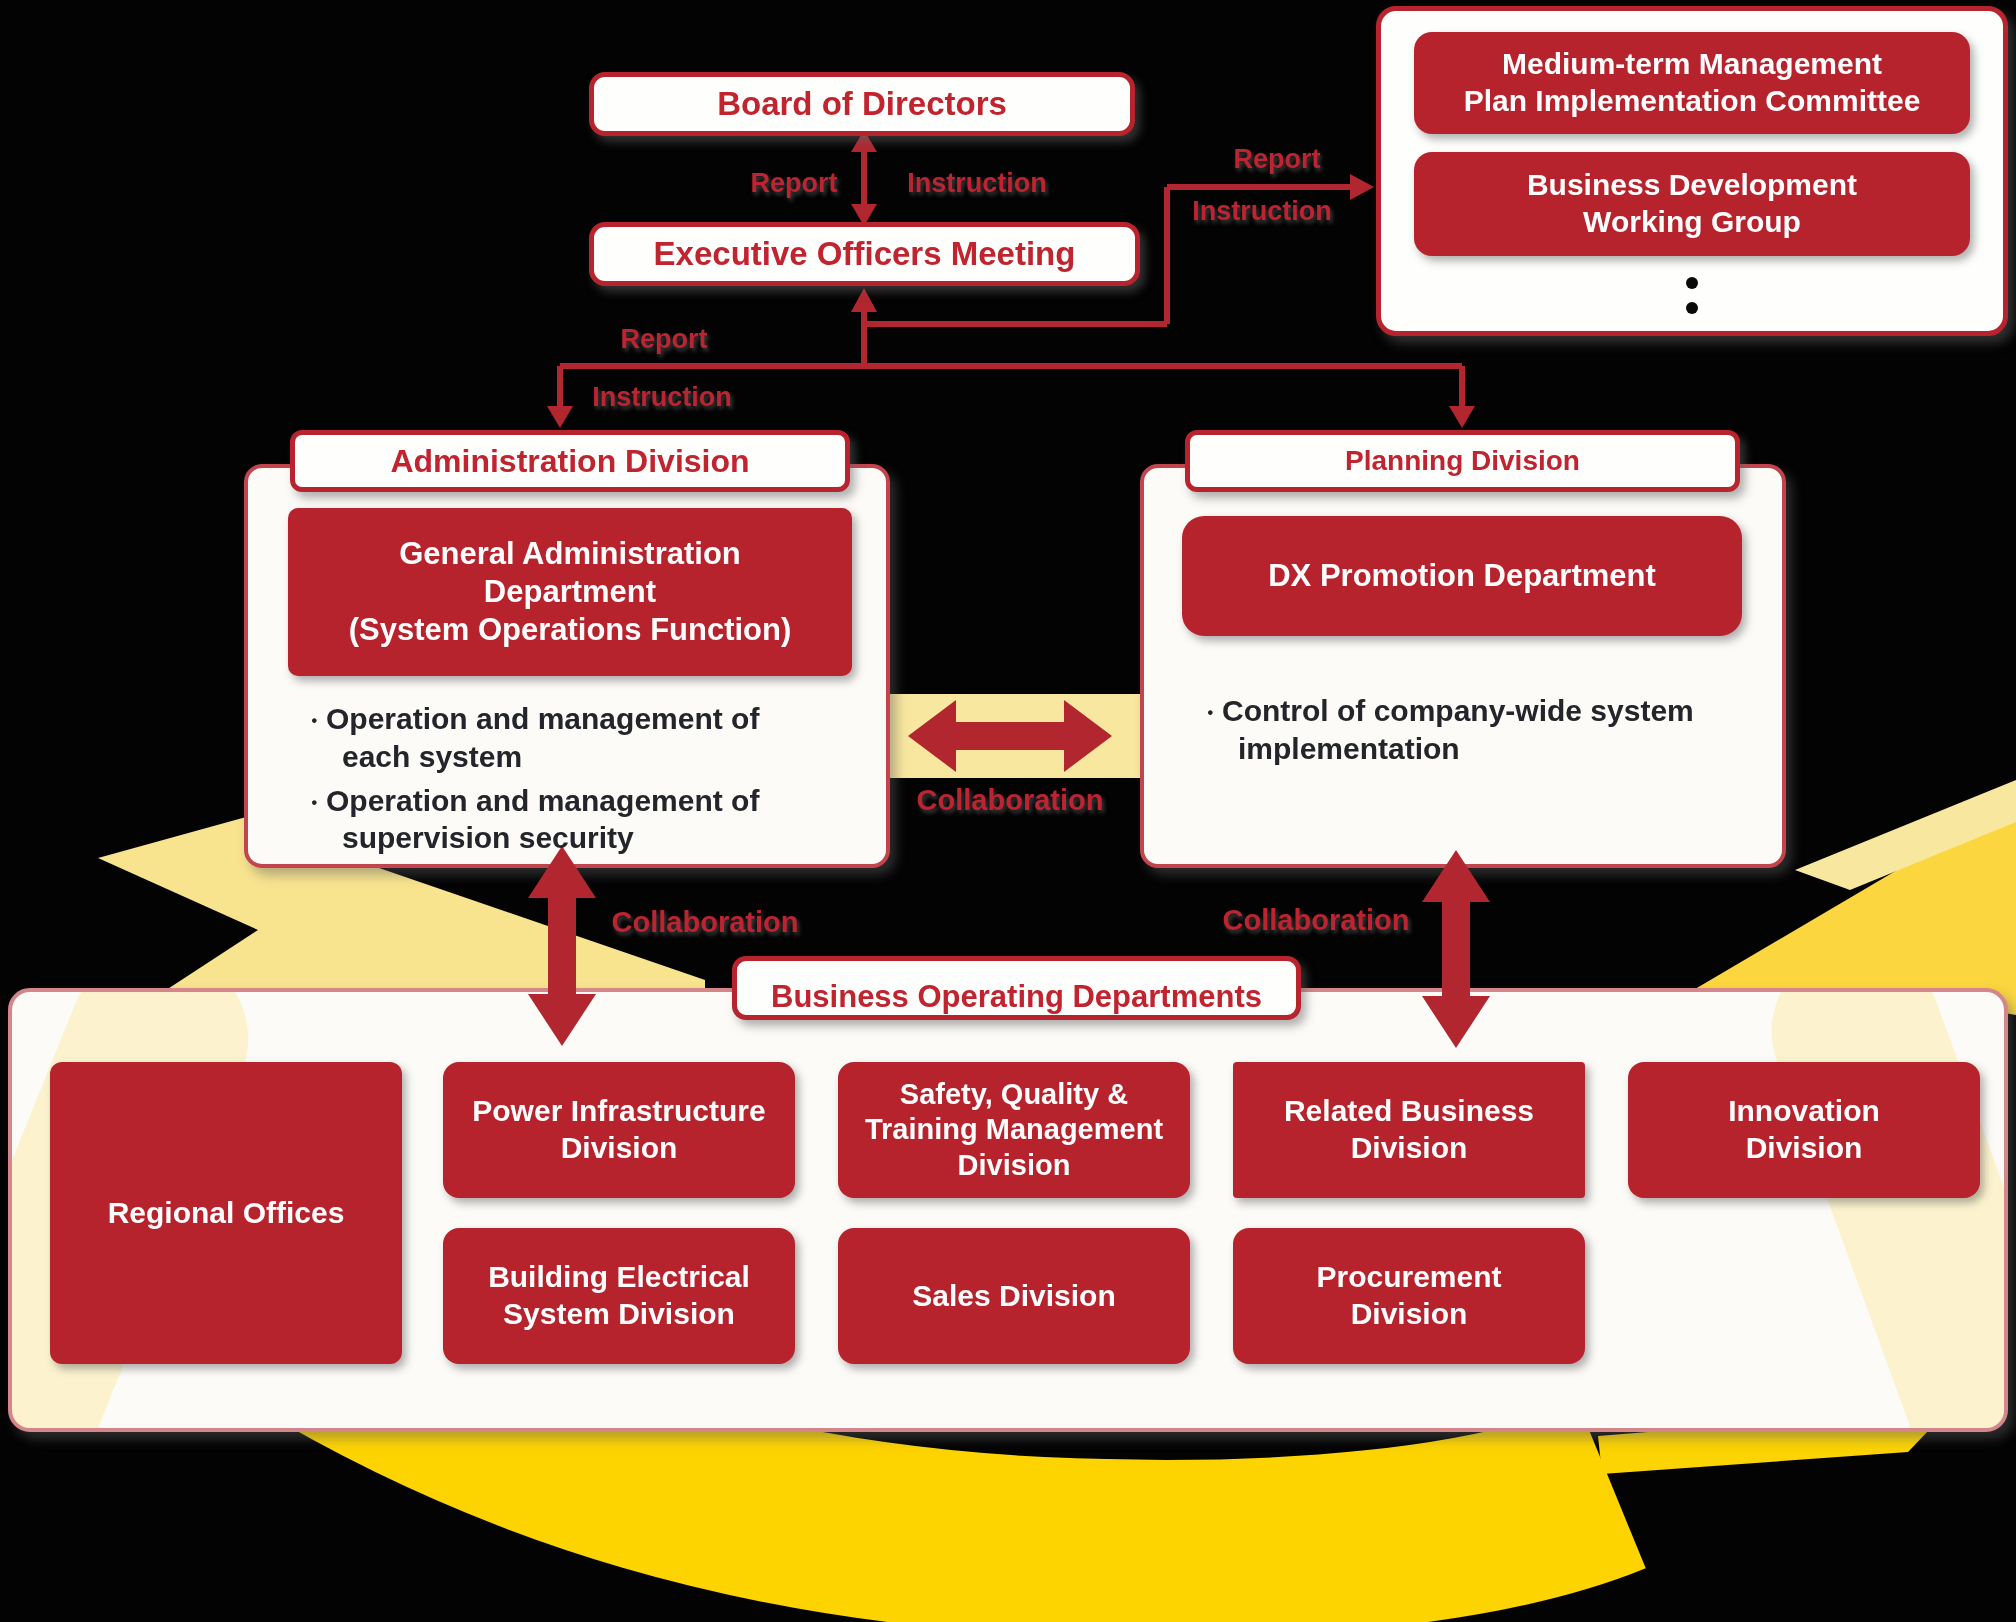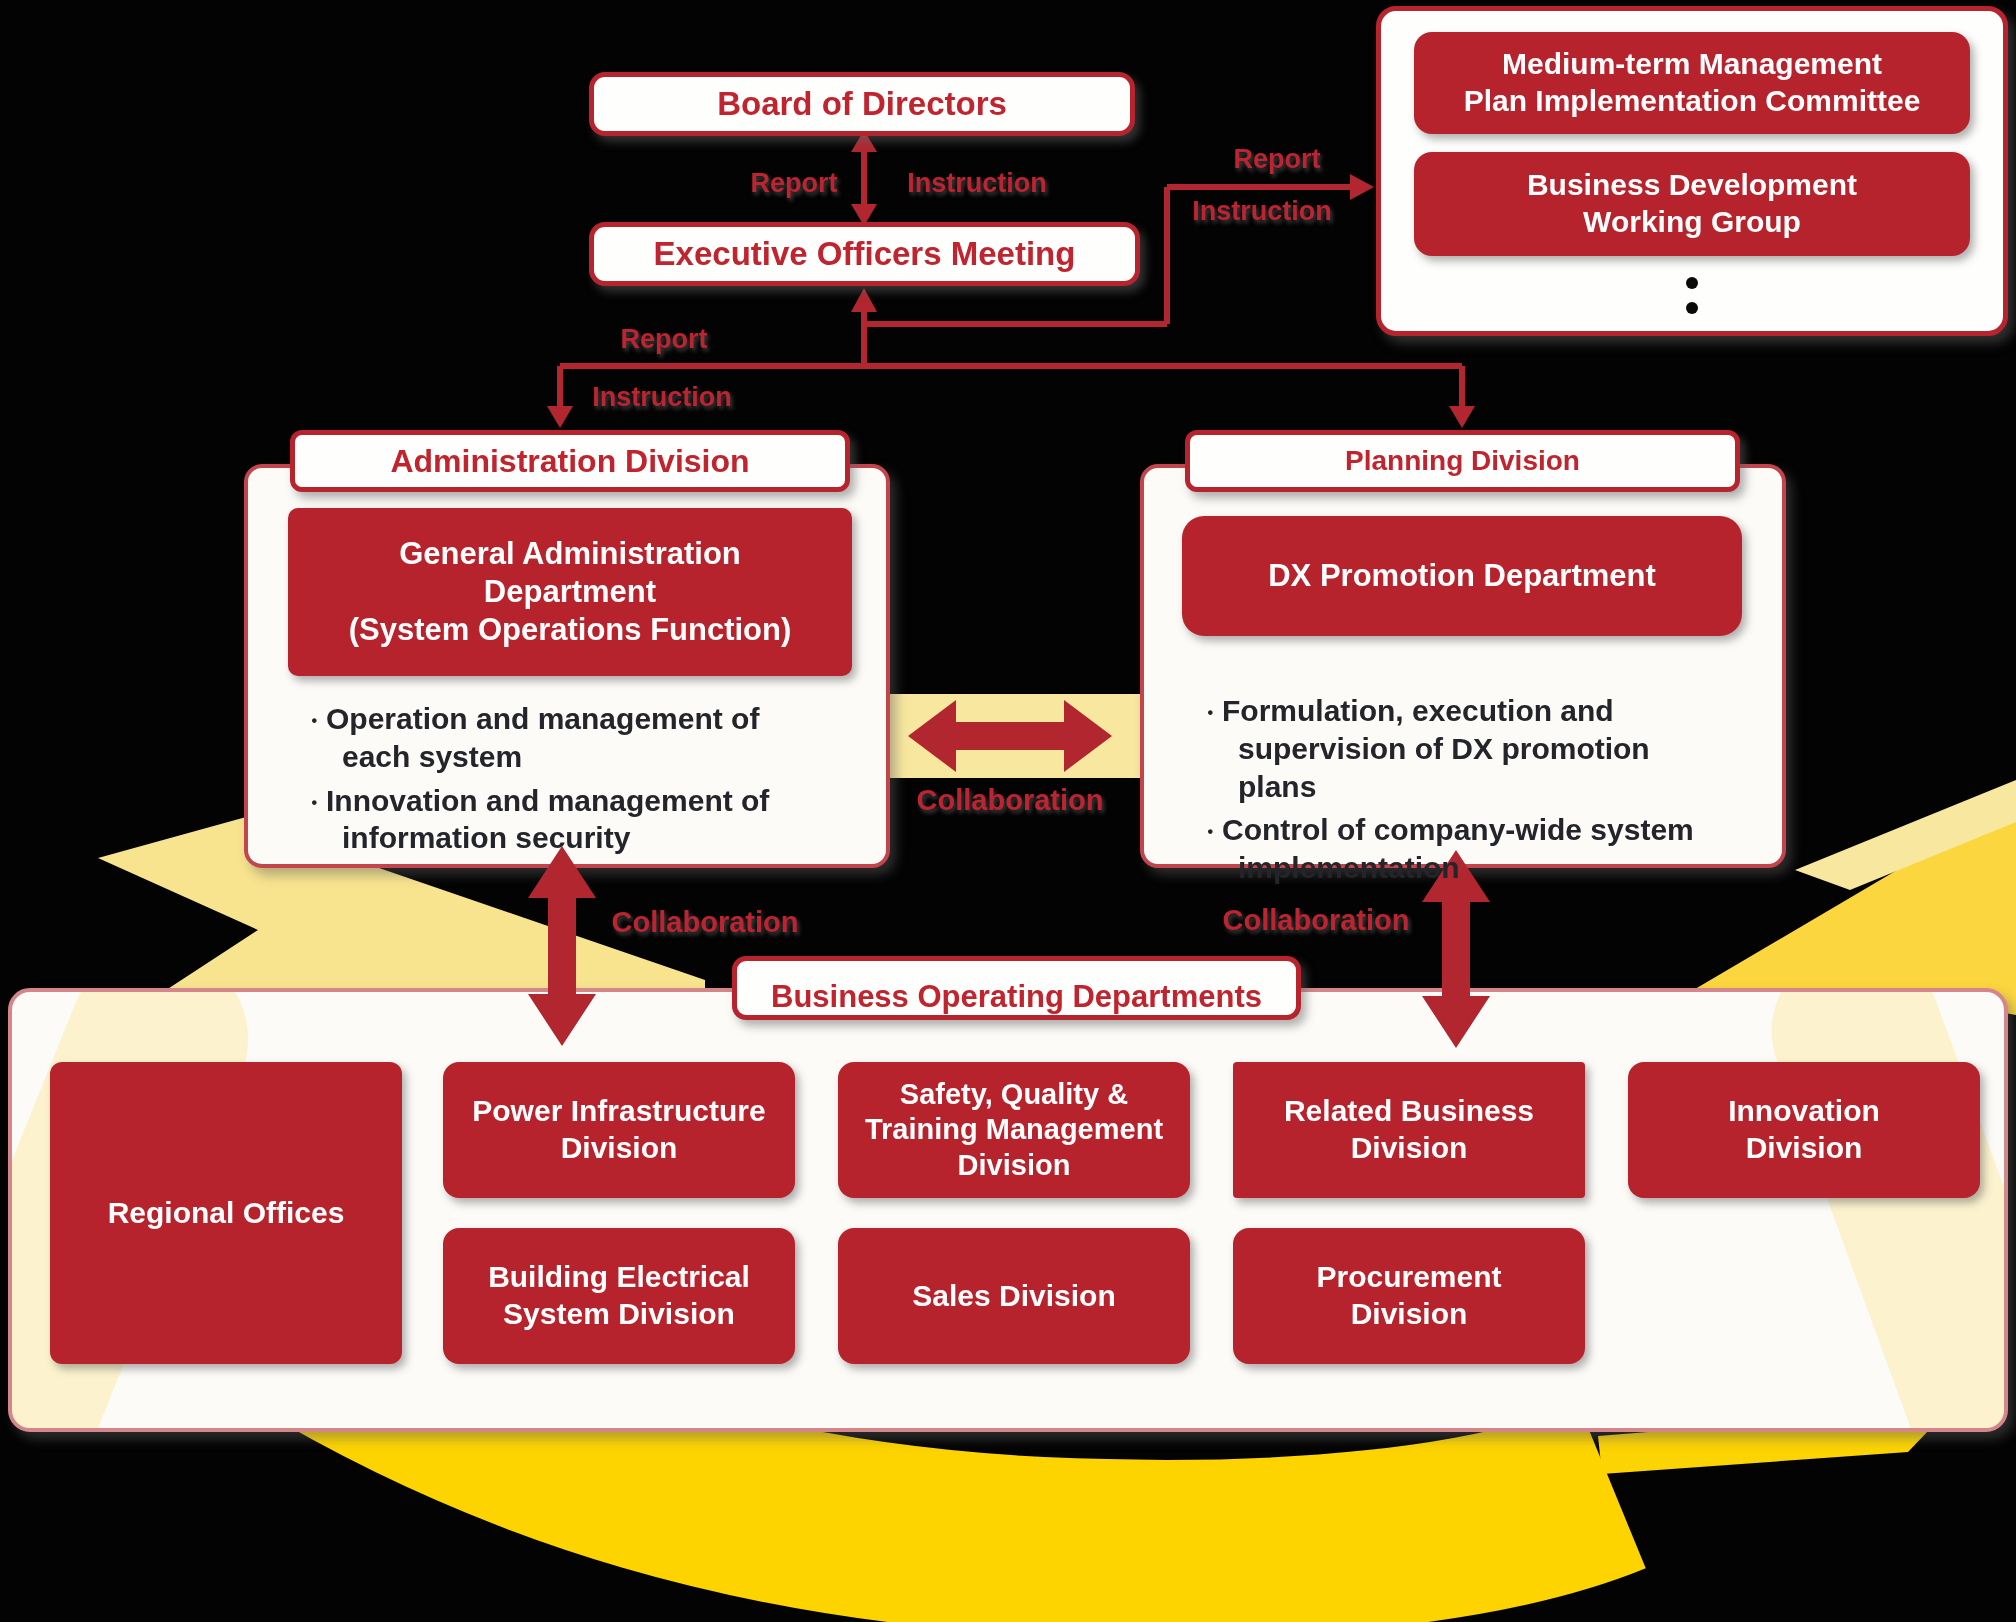--- a/index.html
+++ b/index.html
@@ -103,27 +103,26 @@
 Working Group</span></div>
   <div class="dot" style="left:1686px;top:277px;"></div>
   <div class="dot" style="left:1686px;top:302px;"></div>
 
   <div class="abs whitebox" style="left:290px;top:430px;width:560px;height:62px;font-size:32px;border-radius:12px;"><span>Administration Division</span></div>
   <div class="abs redbox" style="left:288px;top:508px;width:564px;height:168px;font-size:31px;border-radius:10px;"><span>General Administration
 Department
 (System Operations Function)</span></div>
   <ul class="abs bullets" style="left:302px;top:700px;width:520px;font-size:30px;">
     <li>Operation and management of each system</li>
-    <li>Innovation and management of information security</li>
+    <li>Operation and management of supervision security</li>
   </ul>
 
   <div class="abs whitebox" style="left:1185px;top:430px;width:555px;height:62px;font-size:28px;border-radius:12px;"><span>Planning Division</span></div>
   <div class="abs redbox" style="left:1182px;top:508px;width:560px;height:120px;font-size:31px;border-radius:22px;margin-top:8px;"><span>DX Promotion Department</span></div>
   <ul class="abs bullets" style="left:1198px;top:692px;width:520px;font-size:30px;">
-    <li>Formulation, execution and supervision of DX promotion plans</li>
     <li>Control of company-wide system implementation</li>
   </ul>
 
   <div class="abs lbl" style="left:910px;top:784px;width:200px;font-size:29px;">Collaboration</div>
   <div class="abs lbl" style="left:605px;top:906px;width:200px;font-size:29px;">Collaboration</div>
   <div class="abs lbl" style="left:1216px;top:904px;width:200px;font-size:29px;">Collaboration</div>
 
   <div class="abs whitebox" style="left:732px;top:956px;width:569px;height:64px;font-size:31px;border-radius:14px;align-items:flex-end;"><span>Business Operating Departments</span></div>
 
   <div class="abs redbox" style="left:50px;top:1062px;width:352px;height:302px;font-size:30px;border-radius:12px;"><span>Regional Offices</span></div>

